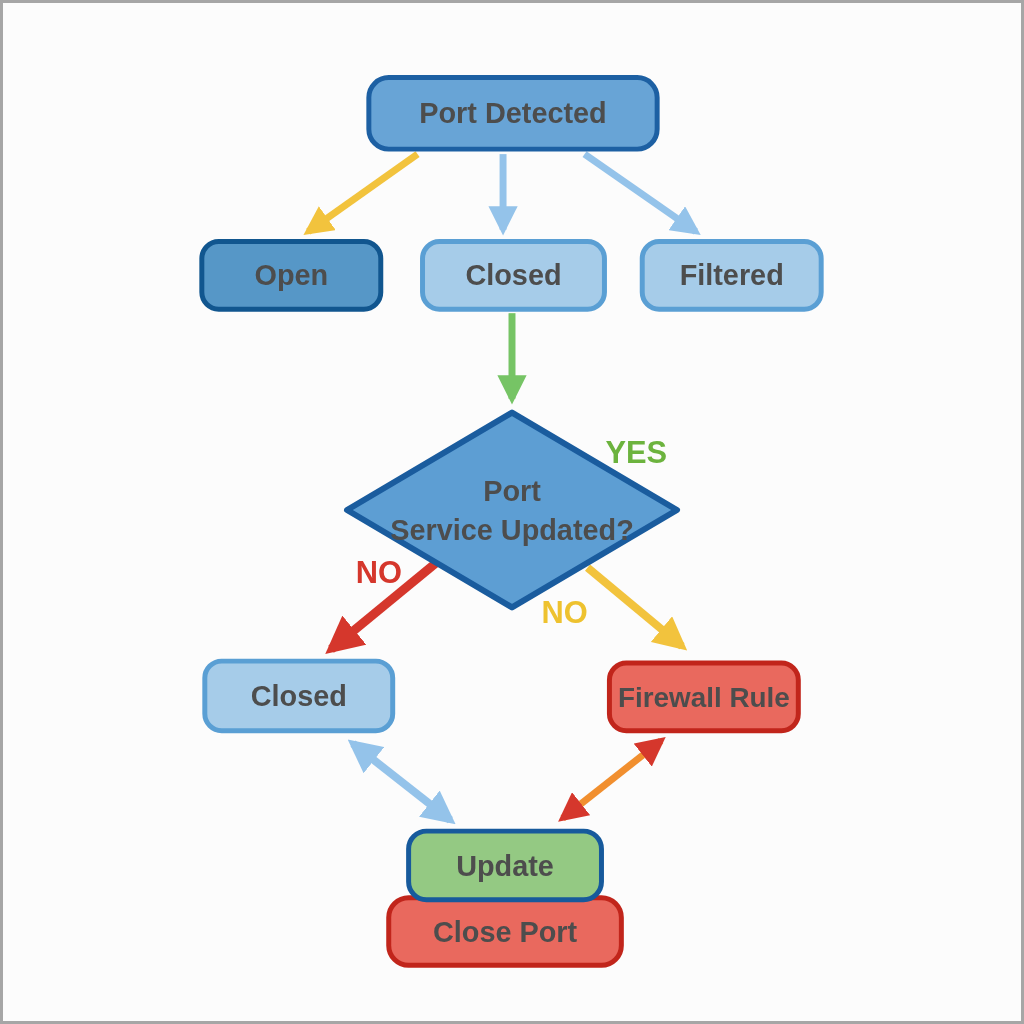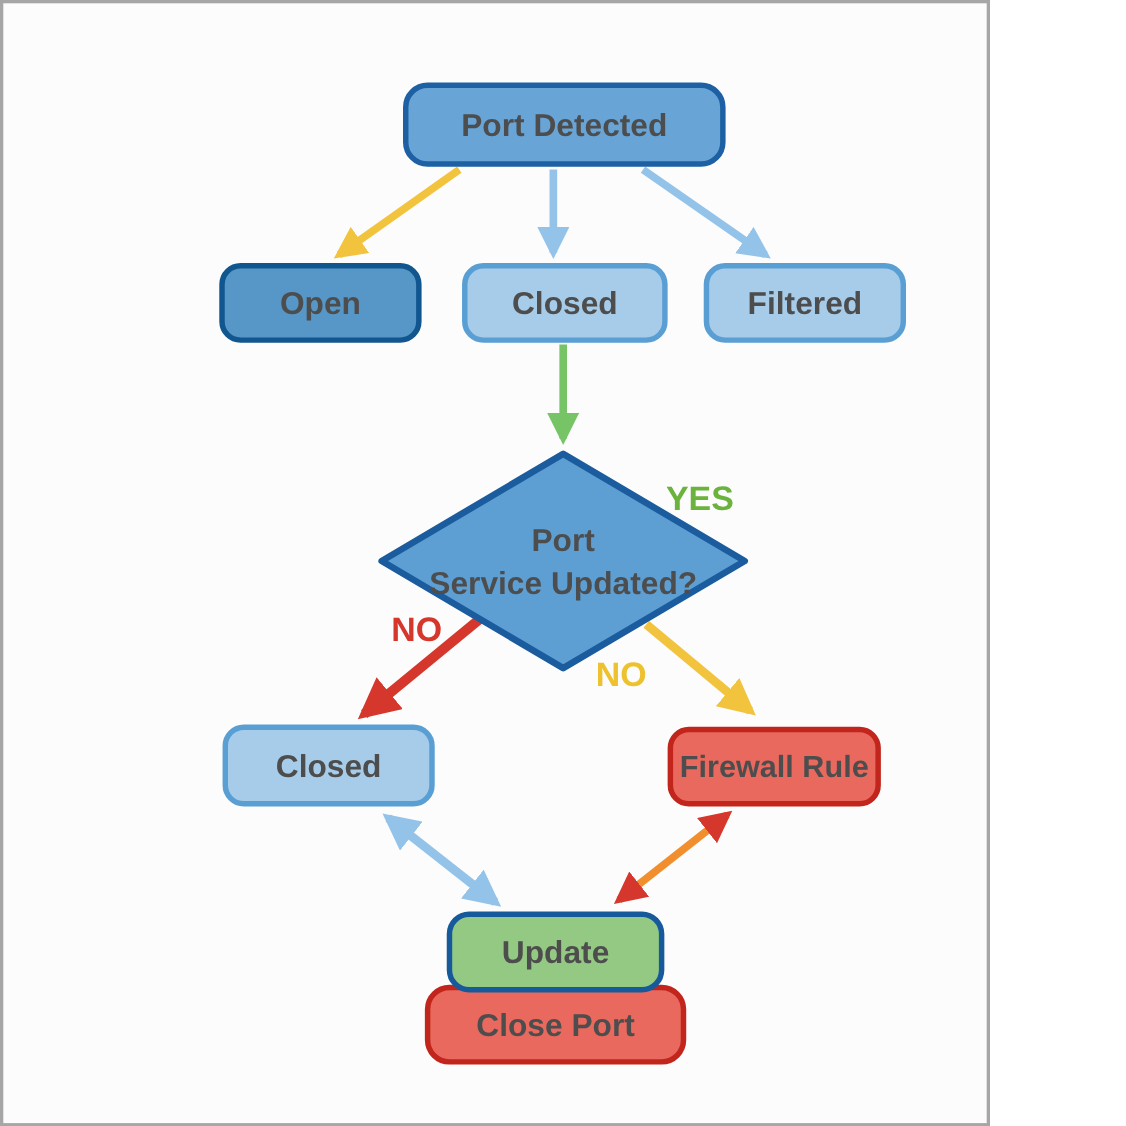--- a/index.html
+++ b/index.html
@@ -3,21 +3,21 @@
 <meta charset="utf-8">
 <style>
   html, body { margin: 0; padding: 0; }
   body {
     width: 1024px; height: 1024px;
     background: #ffffff;
     font-family: "Liberation Sans", sans-serif;
   }
   .frame {
     box-sizing: border-box;
-    width: 900px; height: 1024px;
+    width: 1024px; height: 1024px;
     border: 3px solid #a6a6a6;
     background: #fcfcfc;
     position: relative;
     overflow: hidden;
   }
   svg { display: block; }
   text { user-select: none; }
 </style>
 </head>
 <body>

